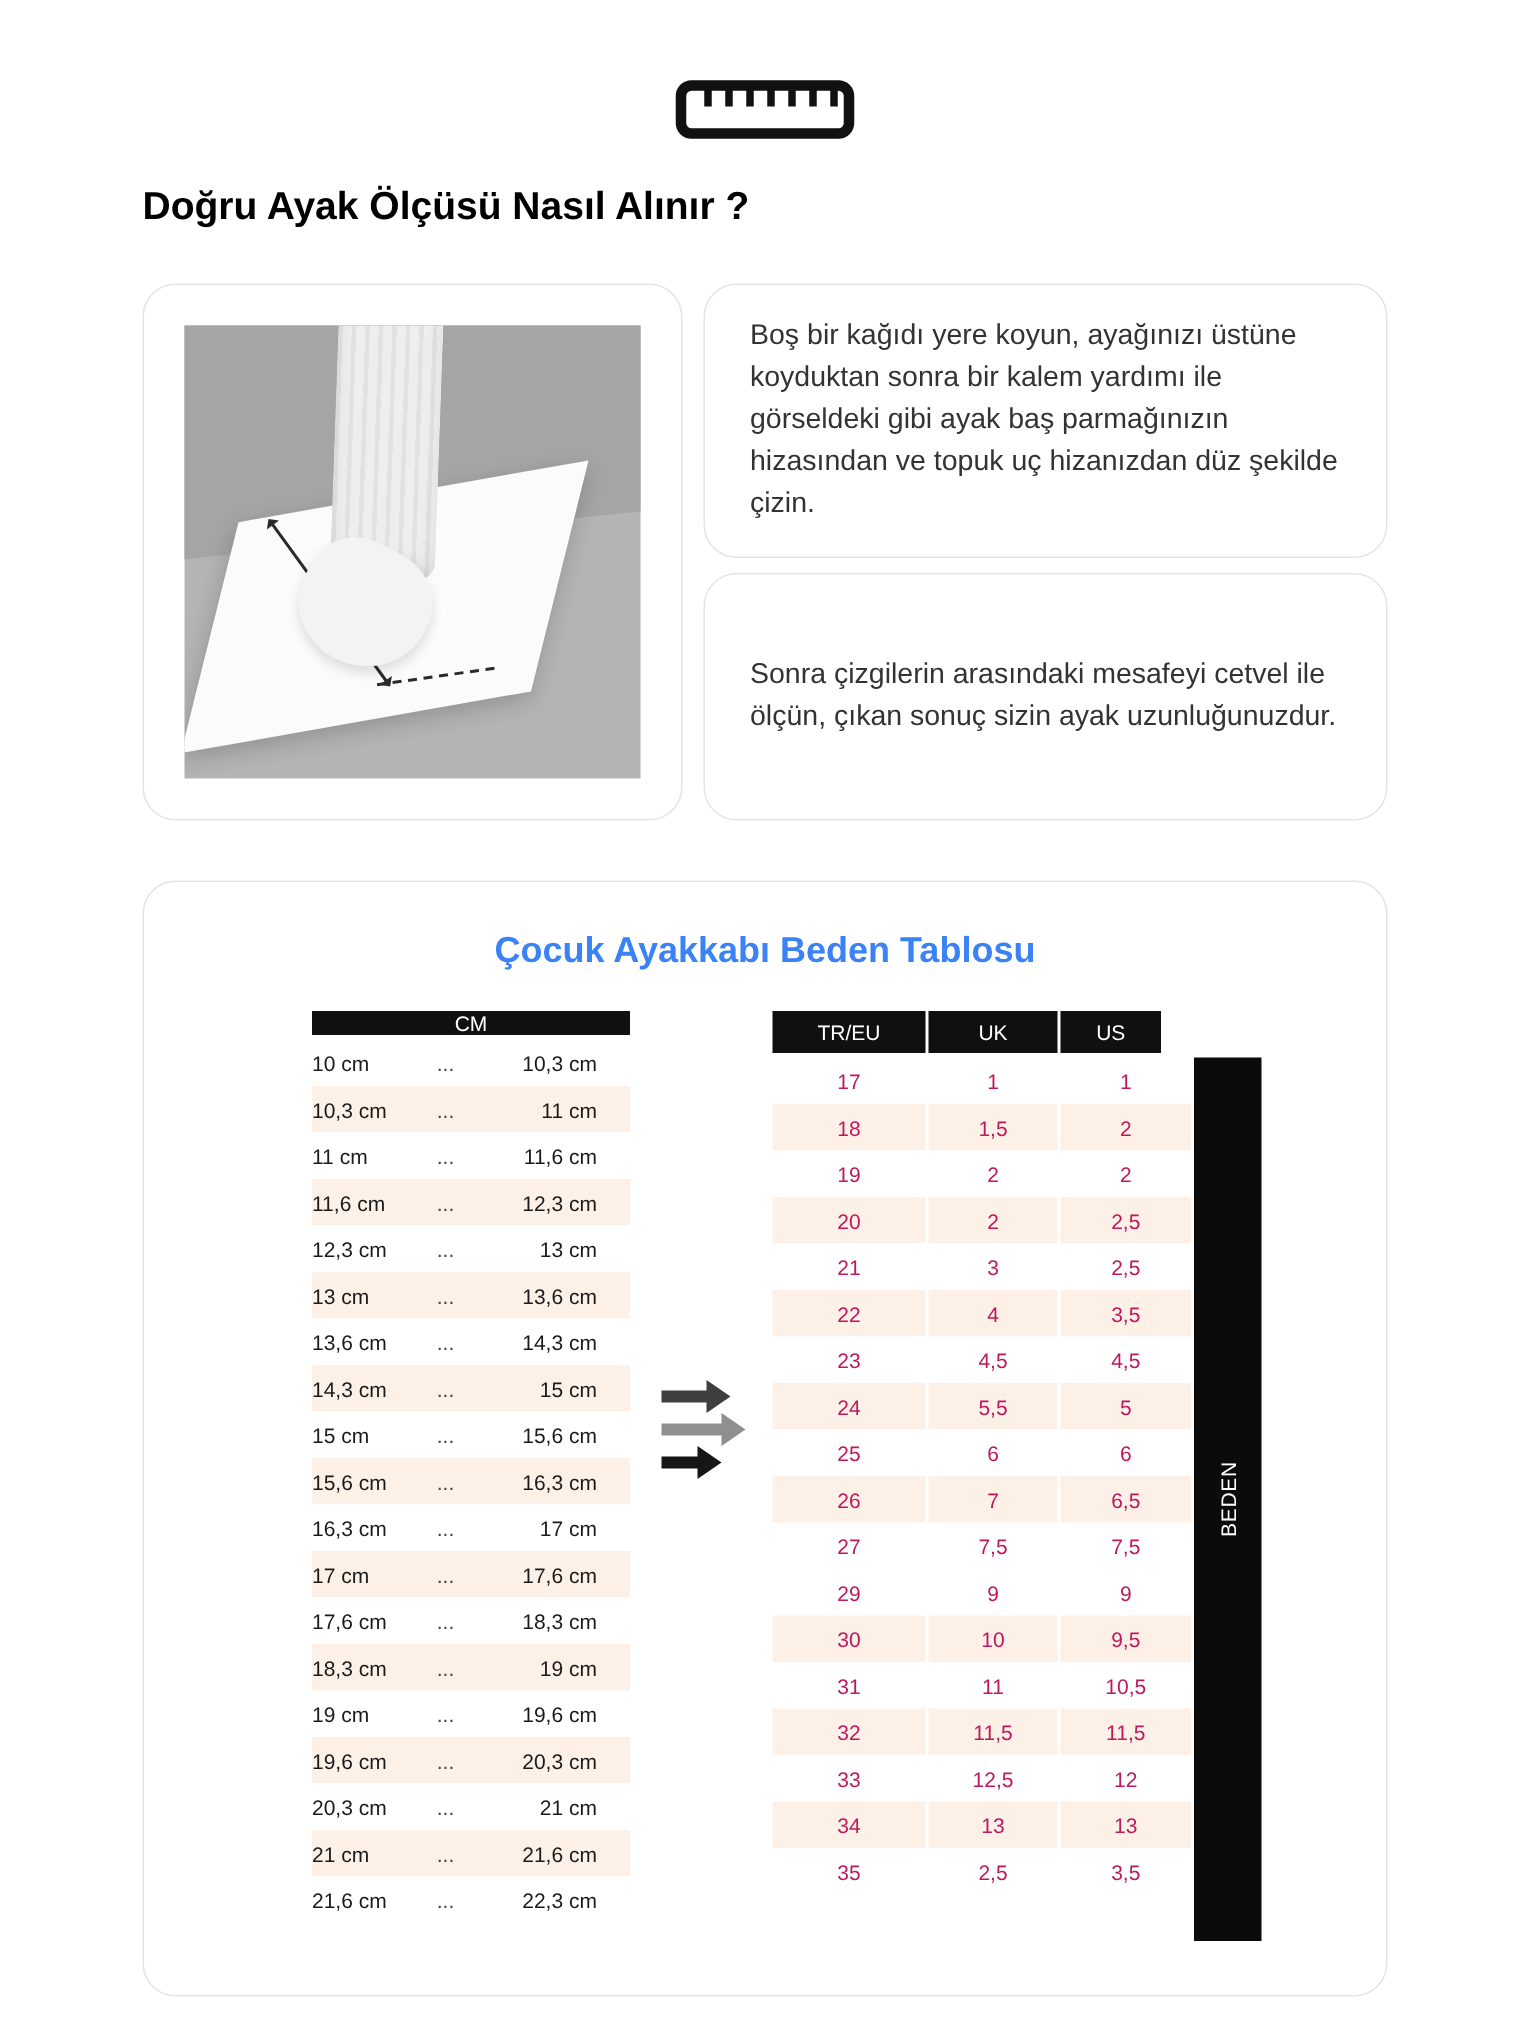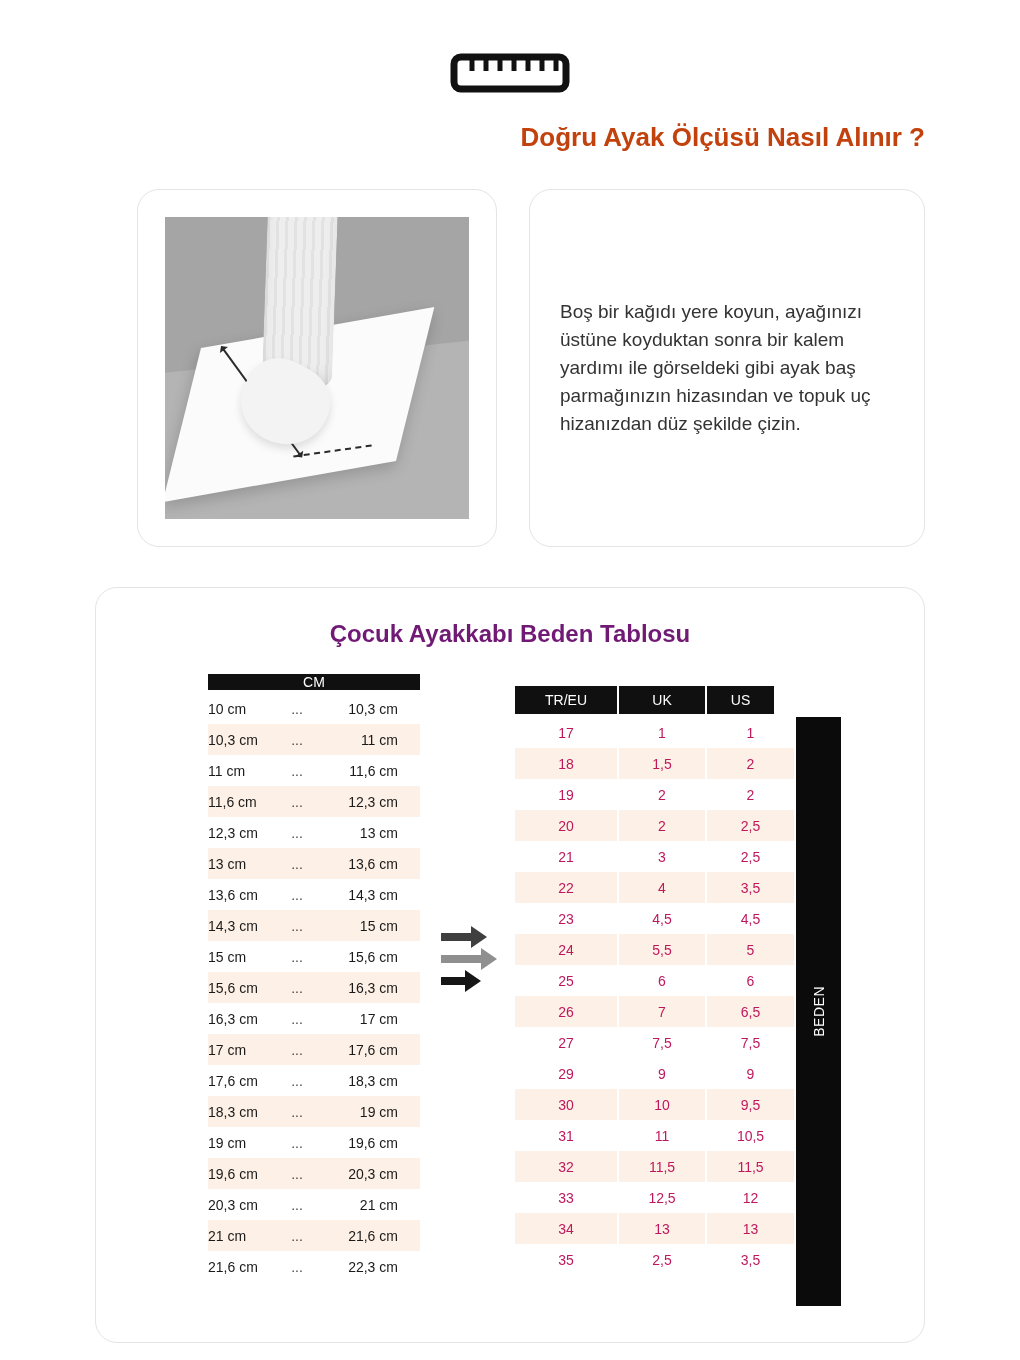--- a/index.html
+++ b/index.html
@@ -15,26 +15,26 @@
     min-height:1360px;
     margin:0 auto;
     font-family:"Liberation Sans","DejaVu Sans",sans-serif;
     color:var(--text);
   }
   .content{width:830px;margin:0 auto;padding-bottom:42px;}
 
   
   .ruler-wrap{display:flex;justify-content:center;padding-top:52px;}
   h1.page-title{
-    margin-top:28px;text-align:right;
-    font-size:26px;font-weight:bold;color:#c2410c;
+    margin-top:28px;text-align:left;
+    font-size:26px;font-weight:bold;color:#000000;
   }
 
   
-  .top-section{display:flex;gap:32px;margin-top:36px;height:358px;margin-left:42px;}
+  .top-section{display:flex;gap:14px;margin-top:36px;height:358px;}
   .photo-card{
     flex:0 0 360px;height:358px;
     border:1.5px solid var(--card-border);border-radius:22px;
     background:#fff;padding:27px;
   }
   .photo{position:relative;width:100%;height:100%;background:#b4b4b4;overflow:hidden;}
   .wall{position:absolute;left:-8%;top:-8%;width:118%;height:54%;background:#a5a5a5;transform:rotate(-6deg);}
   .paper{position:absolute;left:5%;top:38%;width:78%;height:48%;background:#fbfbfb;
     transform:rotate(-10deg) skewX(-24deg);box-shadow:0 5px 14px rgba(0,0,0,.18);}
   .measure-line{position:absolute;left:19%;top:43%;width:44%;border-top:2px solid #2a2a2a;
@@ -55,37 +55,37 @@
     flex:1;border:1.5px solid var(--card-border);border-radius:22px;background:#fff;
     padding:20px 30px;display:flex;align-items:center;
   }
   .step-card p{font-size:19px;line-height:1.48;color:#333;}
 
   
   .chart-card{
     margin-top:40px;border:1.5px solid var(--card-border);border-radius:22px;background:#fff;
     padding:32px 0 36px;
   }
-  h2.chart-title{text-align:center;font-size:24px;font-weight:bold;color:#701a75;}
+  h2.chart-title{text-align:center;font-size:24px;font-weight:bold;color:#3b82f6;}
   .tables{display:flex;align-items:flex-start;margin-top:26px;}
 
   .cm-table{margin-left:112px;width:212px;flex:none;}
   .thead{height:16px;background:var(--header-bg);color:#fff;display:flex;align-items:center;
     justify-content:center;font-size:14px;margin-bottom:3px;}
   .trow{height:31px;display:flex;align-items:center;font-size:14px;color:#1a1a1a;background:#fff;}
   .trow.alt{background:var(--alt-row);}
   .c{display:block;}
   .c.from{width:31%;text-align:left;}
   .c.dots{width:22%;text-align:center;color:#444;}
   .c.to{width:47%;text-align:right;padding-right:22px;}
 
   .arrows-col{width:95px;flex:none;align-self:stretch;display:flex;align-items:center;justify-content:center;}
   .arrows-col svg{transform:translateY(-30px);}
 
-  .size-wrap{display:flex;align-items:flex-start;margin-top:12px;}
+  .size-wrap{display:flex;align-items:flex-start;}
   .size-table{width:279px;flex:none;}
   .size-head{display:flex;gap:2px;margin-bottom:3px;}
   .hcell{height:28px;background:var(--header-bg);color:#fff;display:flex;align-items:center;
     justify-content:center;font-size:14px;}
   .hcell:nth-child(1){width:102px;}
   .hcell:nth-child(2){width:86px;}
   .hcell:nth-child(3){width:67px;}
   .srow{height:31px;display:flex;gap:2px;background:#fff;}
   .scell{display:flex;align-items:center;justify-content:center;font-size:14px;color:#be185d;background:#fff;}
   .srow .scell:nth-child(1){width:102px;}
@@ -132,20 +132,23 @@
         <div class="measure-line"></div>
         <div class="dash-line"></div>
         <div class="leg"></div>
         <div class="foot"></div>
       </div>
     </div>
     <div class="steps">
       <div class="step-card">
         <p>Boş bir kağıdı yere koyun, ayağınızı üstüne koyduktan sonra bir kalem yardımı ile görseldeki gibi ayak baş parmağınızın hizasından ve topuk uç hizanızdan düz şekilde çizin.</p>
       </div>
+      <div class="step-card">
+        <p>Sonra çizgilerin arasındaki mesafeyi cetvel ile ölçün, çıkan sonuç sizin ayak uzunluğunuzdur.</p>
+      </div>
     </div>
   </div>
 
   <div class="chart-card">
     <h2 class="chart-title">Çocuk Ayakkabı Beden Tablosu</h2>
     <div class="tables">
 
       <div class="cm-table">
         <div class="thead">CM</div>
         <div>

